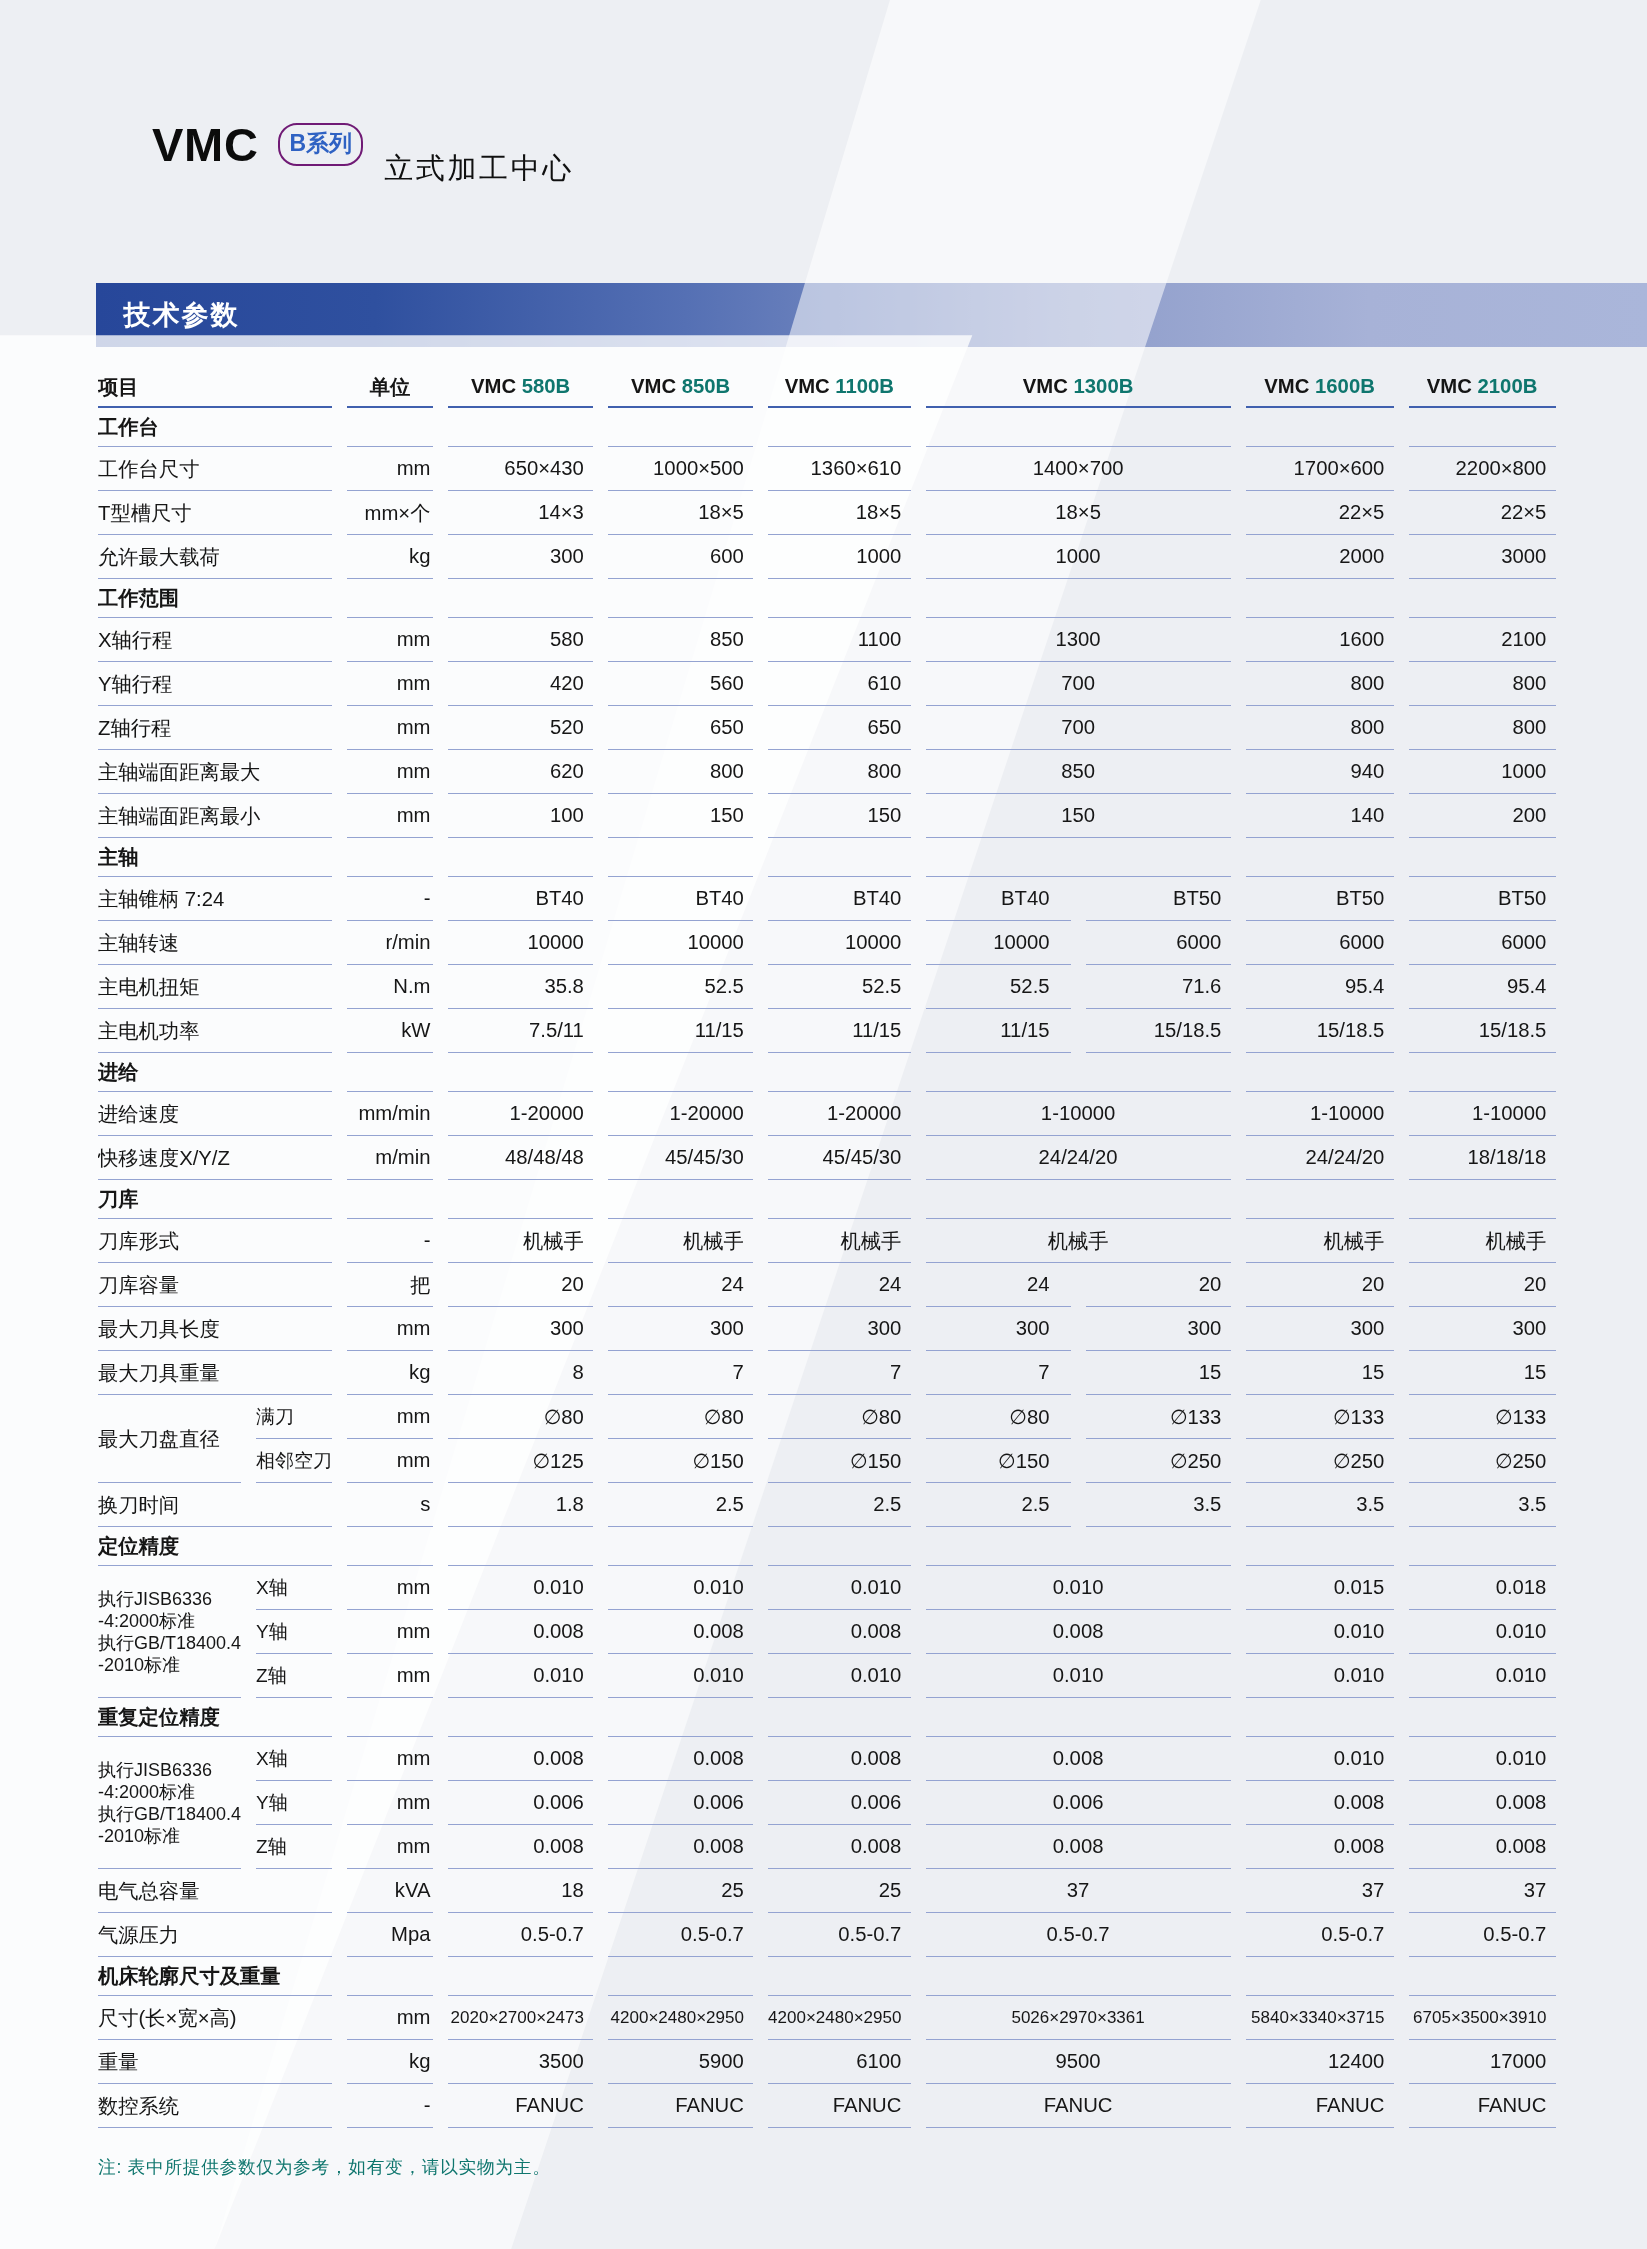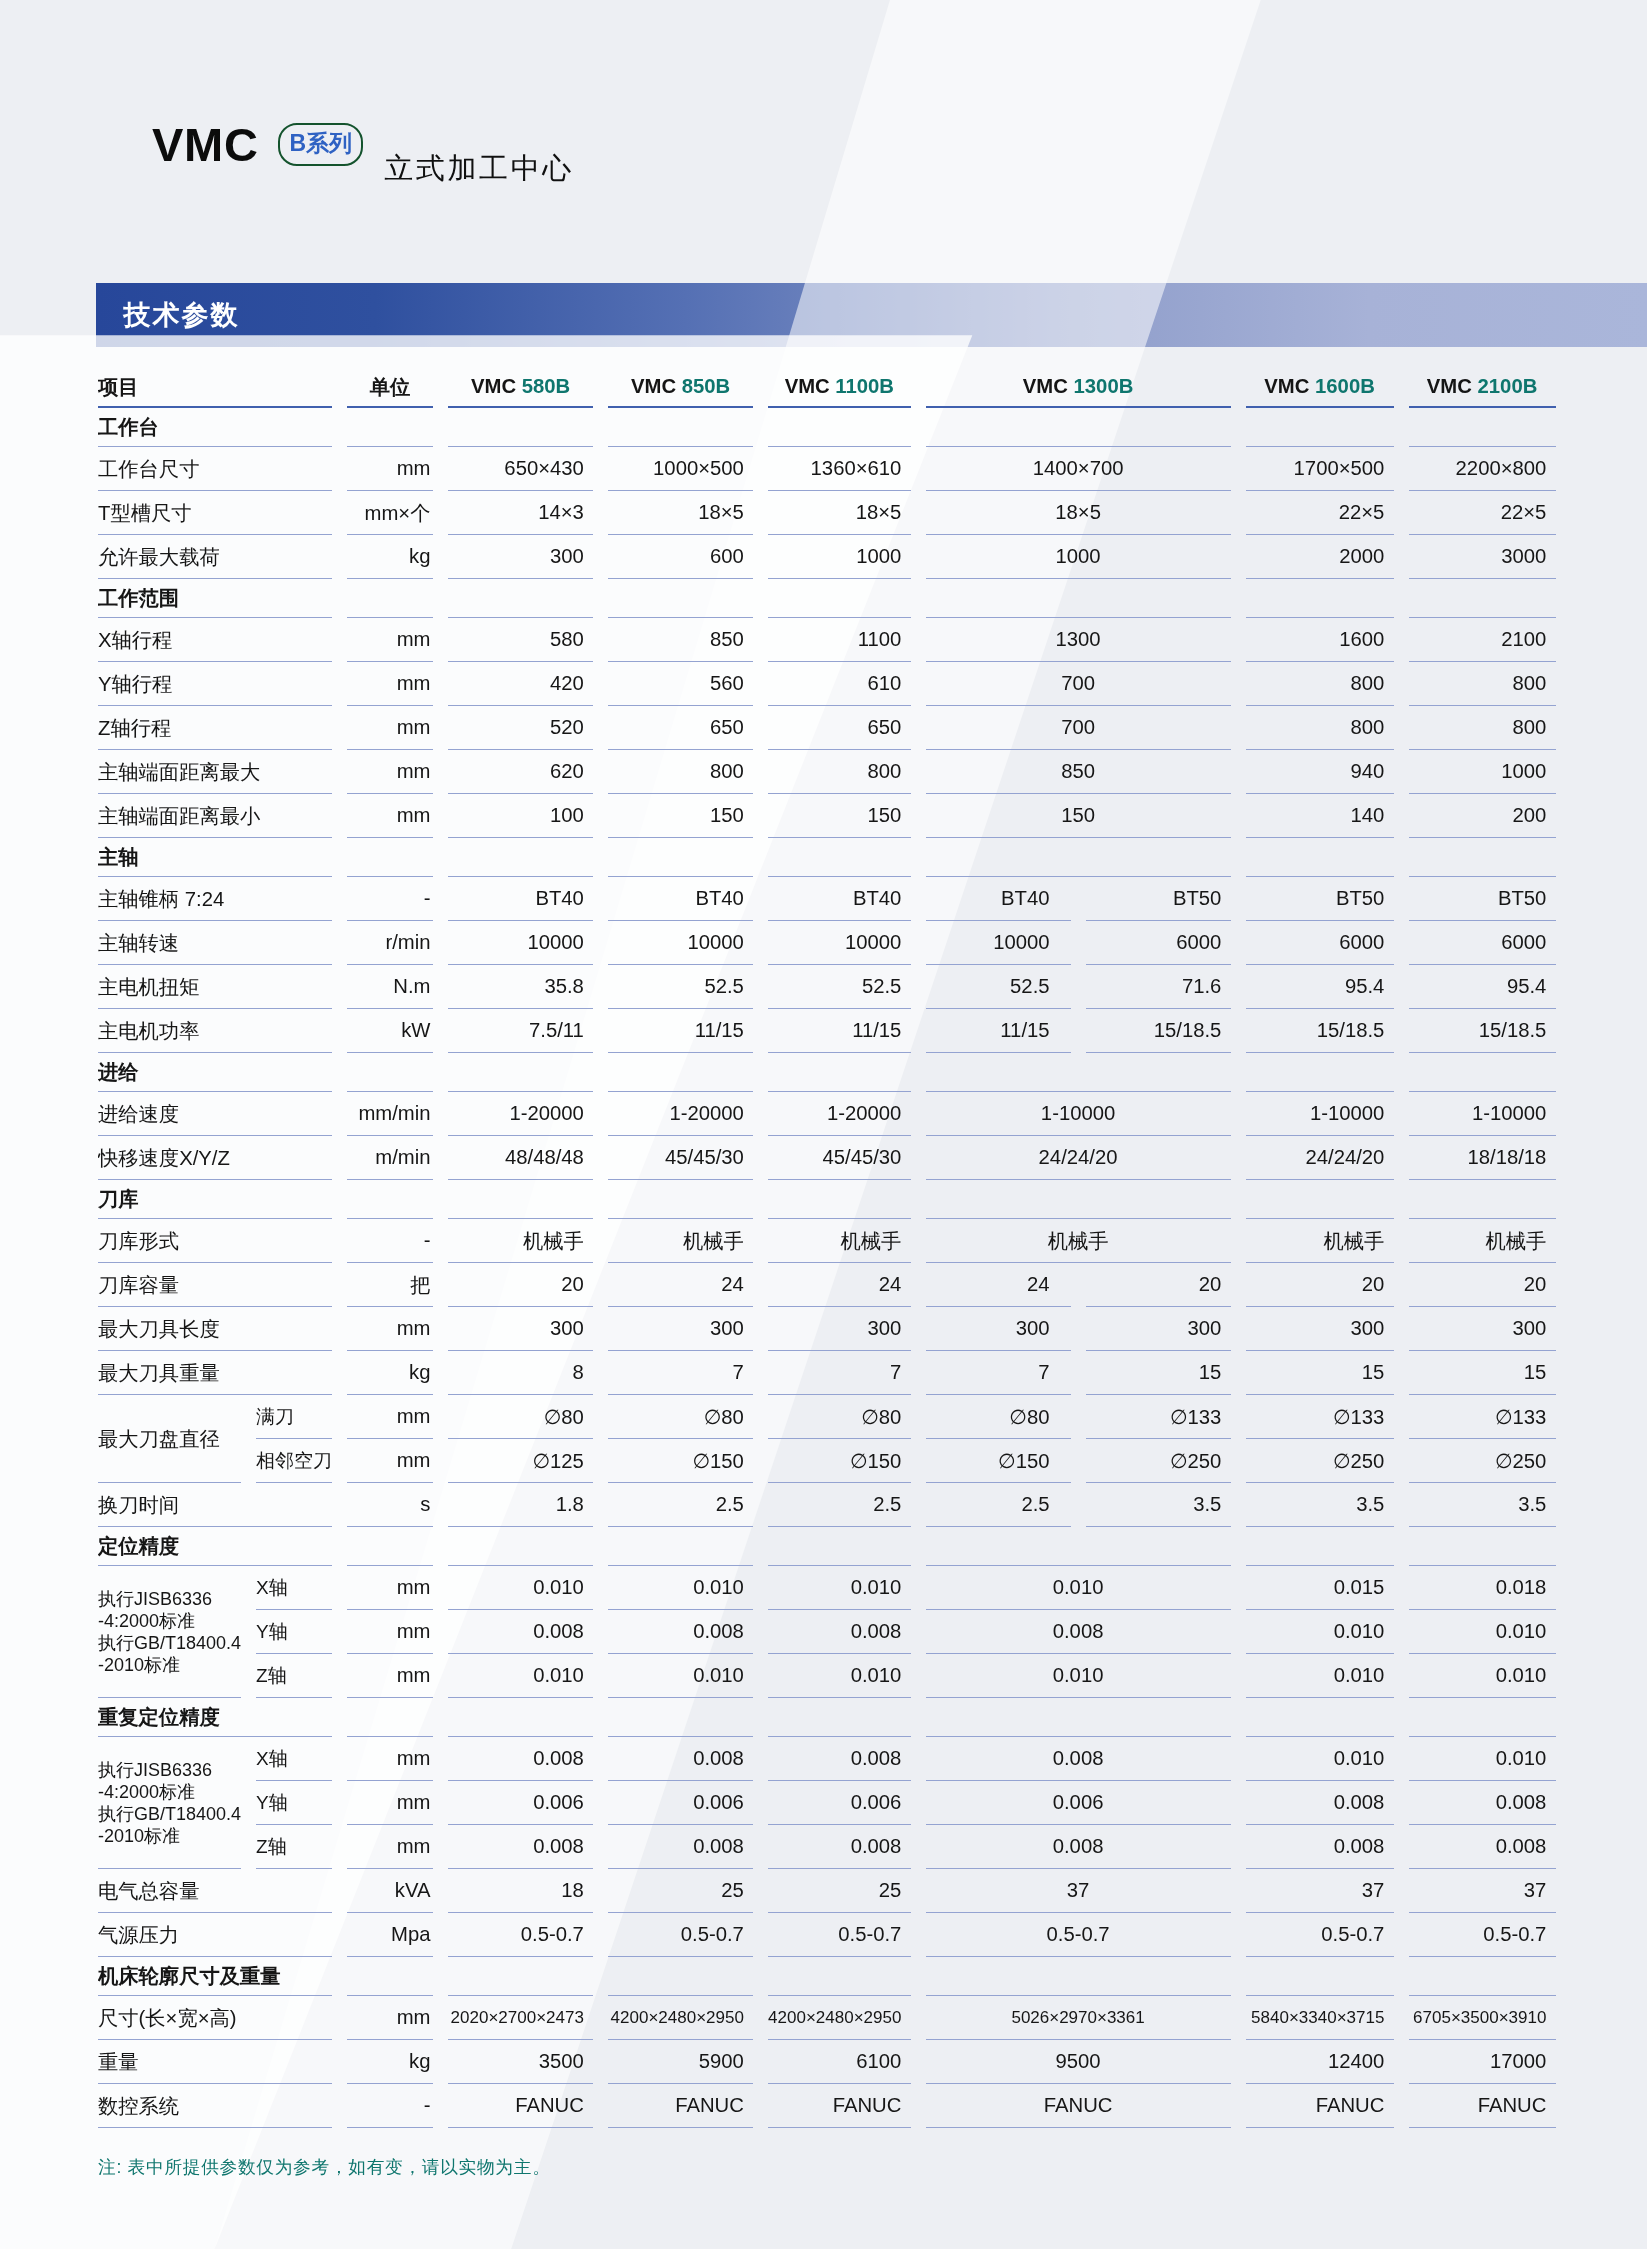--- a/index.html
+++ b/index.html
@@ -31,21 +31,21 @@
   .title{
     position:absolute;left:152px;top:105px;height:79px;z-index:2;
     display:flex;align-items:center;
   }
   .brand{
     font-size:47px;font-weight:900;letter-spacing:0.7px;color:#0c0c0c;
   }
   .series-badge{
     margin-left:19.7px;
     font-size:23px;font-weight:700;color:#2f62c3;
-    border:2px solid #14532d;border-radius:19px;
+    border:2px solid #701a75;border-radius:19px;
     padding:3.3px 9.2px 4.6px 9.2px;
   }
   .product{
     margin-left:21px;
     font-size:29px;font-weight:500;color:#101010;letter-spacing:2.6px;margin-top:48px;
   }
   
   .section-bar{
     position:absolute;left:96px;right:0;top:283px;height:64px;z-index:0;
     background:linear-gradient(90deg,#27479a 0%,#2f509f 18%,#5570b4 38%,#8d9cca 62%,#a7b2d7 82%,#aab6da 100%);
@@ -150,21 +150,21 @@
           <td class="empty"></td>
           <td class="empty"></td>
         </tr>
         <tr class="data">
           <td class="lbl" colspan="2">工作台尺寸</td>
           <td class="unit">mm</td>
           <td class="val">650×430</td>
           <td class="val">1000×500</td>
           <td class="val">1360×610</td>
           <td class="val merged" colspan="2">1400×700</td>
-          <td class="val">1700×500</td>
+          <td class="val">1700×600</td>
           <td class="val">2200×800</td>
         </tr>
         <tr class="data">
           <td class="lbl" colspan="2">T型槽尺寸</td>
           <td class="unit">mm×个</td>
           <td class="val">14×3</td>
           <td class="val">18×5</td>
           <td class="val">18×5</td>
           <td class="val merged" colspan="2">18×5</td>
           <td class="val">22×5</td>

